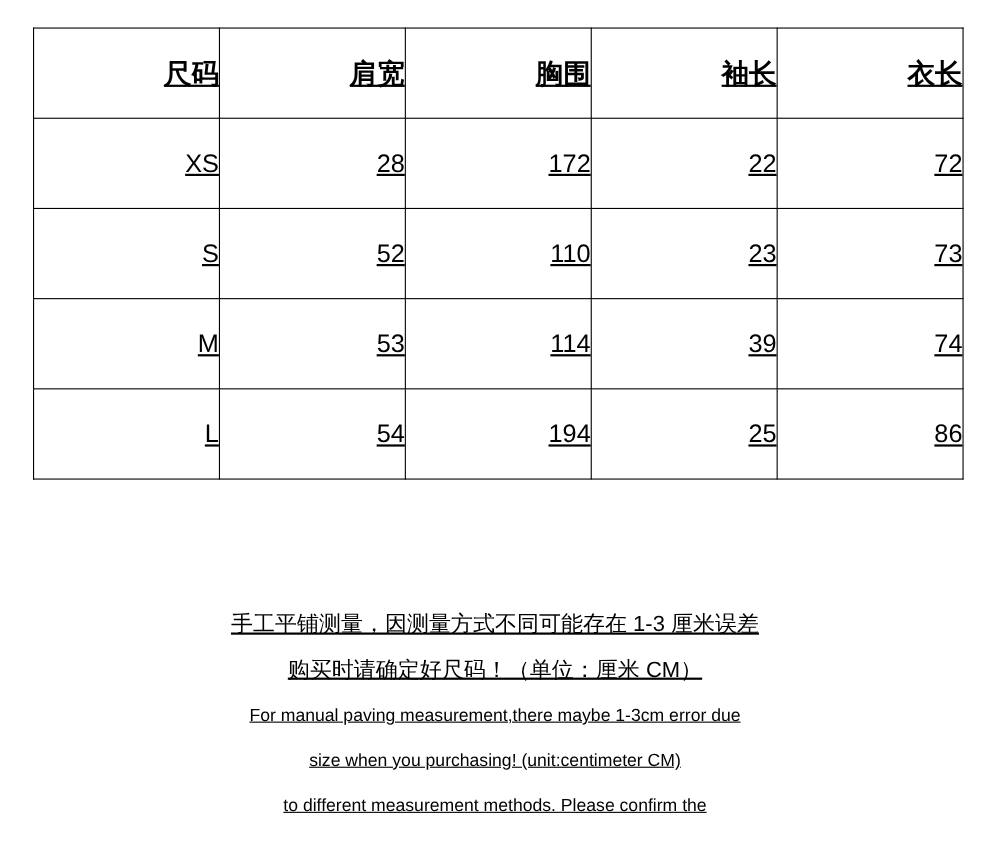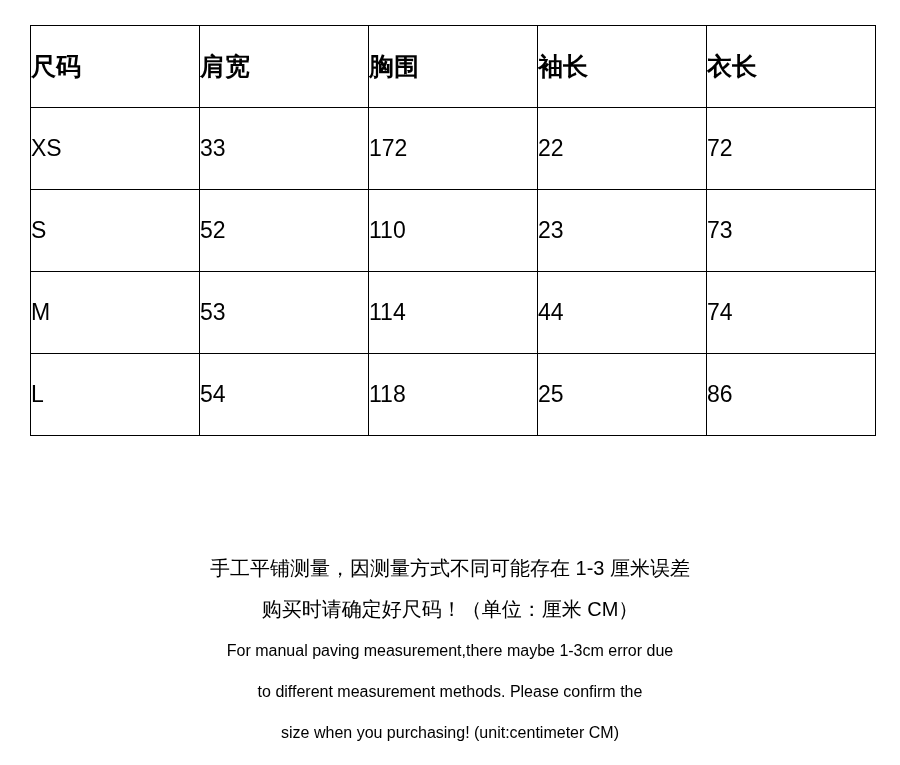--- a/index.html
+++ b/index.html
@@ -23,27 +23,28 @@
   .size-table {
     position: absolute;
     left: 30px;
     top: 25px;
     width: 840px;
     border-collapse: collapse;
     table-layout: fixed;
   }
   .size-table td {
     border: 1px solid #000000;
-    text-align: left;
+    text-align: right;
     vertical-align: middle;
     height: 81px;
     font-size: 23px;
     font-weight: 400;
     padding: 0;
     color: #000000;
+    text-decoration: underline;
   }
   .size-table tr.header-cn td {
     font-size: 25px;
     font-weight: 700;
   }
   .size-table tr.header-en td {
     font-size: 24px;
     font-weight: 400;
   }
   .size-table td.col-size { width: 168px; }
@@ -56,20 +57,21 @@
     position: absolute;
     left: 0;
     top: 548px;
     width: 900px;
     text-align: center;
   }
   .note-line {
     display: block;
     line-height: 41px;
     color: #000000;
+    text-decoration: underline;
   }
   .note-cn {
     font-size: 20px;
   }
   .note-en {
     font-size: 16px;
   }
 </style>
 </head>
 <body>
@@ -80,50 +82,50 @@
     <tbody>
       <tr class="header-cn">
         <td class="col-size">尺码</td>
         <td class="col-shoulder">肩宽</td>
         <td class="col-bust">胸围</td>
         <td class="col-sleeve">袖长</td>
         <td class="col-length">衣长</td>
       </tr>
       <tr>
         <td class="col-size">XS</td>
-        <td class="col-shoulder">33</td>
+        <td class="col-shoulder">28</td>
         <td class="col-bust">172</td>
         <td class="col-sleeve">22</td>
         <td class="col-length">72</td>
       </tr>
       <tr>
         <td class="col-size">S</td>
         <td class="col-shoulder">52</td>
         <td class="col-bust">110</td>
         <td class="col-sleeve">23</td>
         <td class="col-length">73</td>
       </tr>
       <tr>
         <td class="col-size">M</td>
         <td class="col-shoulder">53</td>
         <td class="col-bust">114</td>
-        <td class="col-sleeve">44</td>
+        <td class="col-sleeve">39</td>
         <td class="col-length">74</td>
       </tr>
       <tr>
         <td class="col-size">L</td>
         <td class="col-shoulder">54</td>
-        <td class="col-bust">118</td>
+        <td class="col-bust">194</td>
         <td class="col-sleeve">25</td>
         <td class="col-length">86</td>
       </tr>
     </tbody>
   </table>
 
   <div class="notes">
     <span class="note-line note-cn">手工平铺测量，因测量方式不同可能存在 1-3 厘米误差</span>
     <span class="note-line note-cn">购买时请确定好尺码！（单位：厘米 CM）</span>
     <span class="note-line note-en">For manual paving measurement,there maybe 1-3cm error due</span>
+    <span class="note-line note-en">size when you purchasing! (unit:centimeter CM)</span>
     <span class="note-line note-en">to different measurement methods. Please confirm the</span>
-    <span class="note-line note-en">size when you purchasing! (unit:centimeter CM)</span>
   </div>
 
 </div>
 
 </body></html>

